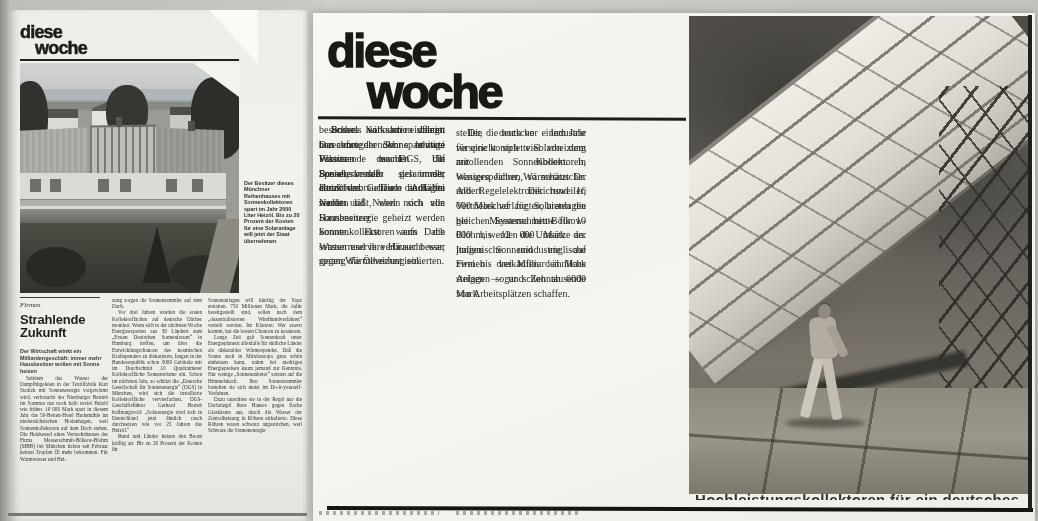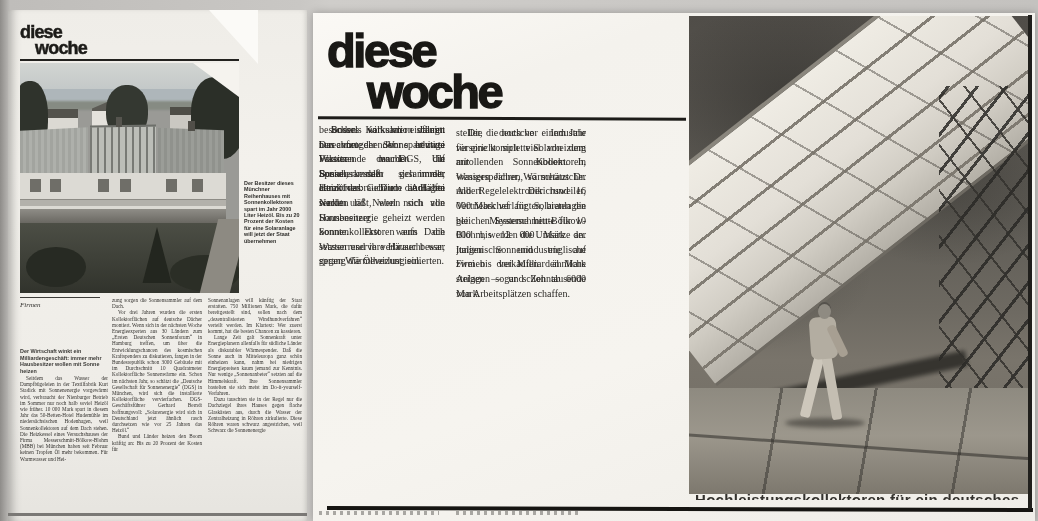--- a/index.html
+++ b/index.html
@@ -154,20 +154,21 @@
       <div class="ph-conifer"></div>
       <div class="ph-path"></div>
       <div class="cornerNotch"></div>
     </div>
 
     <div class="capL">Der Besitzer dieses Münchner Reihenhauses mit Sonnenkollektoren spart im Jahr 2000 Liter Heizöl. Bis zu 20 Prozent der Kosten für eine Solaranlage will jetzt der Staat übernehmen</div>
 
     <div class="colA">
       <div class="krule"></div>
       <div class="kicker">Firmen</div>
+      <h1 class="headline">Strahlende Zukunft</h1>
       <p class="standfirst">Der Wirtschaft winkt ein Milliardengeschäft: immer mehr Hausbesitzer wollen mit Sonne heizen</p>
       <div style="position:absolute;left:0;top:74px;width:88px;">
         <p class="lbody ind">Seitdem das Wasser der Dampfbügeleien in der Textilfabrik Kurt Stadick mit Sonnenenergie vorgewärmt wird, verbraucht der Nienburger Betrieb im Sommer nur noch halb soviel Heizöl wie früher. 10 000 Mark spart in diesem Jahr das 50-Betten-Hotel Hudemühle im niedersächsischen Hodenhagen, weil Sonnenkollektoren auf dem Dach stehen. Die Heizkessel eines Versuchshauses der Firma Messerschmitt-Bölkow-Blohm (MBB) bei München haben seit Februar keinen Tropfen Öl mehr bekommen. Für Warmwasser und Hei-</p>
       </div>
     </div>
 
     <div class="colB">
       <p class="lbody">zung sorgen die Sonnensammler auf dem Dach.</p>
       <p class="lbody ind">Vor drei Jahren wurden die ersten Kollektorflächen auf deutsche Dächer montiert. Wenn sich in der nächsten Woche Energieexperten aus 30 Ländern zum „Ersten Deutschen Sonnenforum“ in Hamburg treffen, um über die Entwicklungschancen des kosmischen Kraftspenders zu diskutieren, fangen in der Bundesrepublik schon 3000 Gebäude mit im Durchschnitt 10 Quadratmeter Kollektorfläche Sonnenwärme ein. Schon im nächsten Jahr, so schätzt die „Deutsche Gesellschaft für Sonnenenergie“ (DGS) in München, wird sich die installierte Kollektorfläche vervierfachen. DGS-Geschäftsführer Gerhard Berndt hoffnungsvoll: „Solarenergie wird sich in Deutschland jetzt ähnlich rasch durchsetzen wie vor 25 Jahren das Heizöl.“</p>
       <p class="lbody ind">Bund und Länder heizen den Boom kräftig an: Bis zu 20 Prozent der Kosten für</p>

